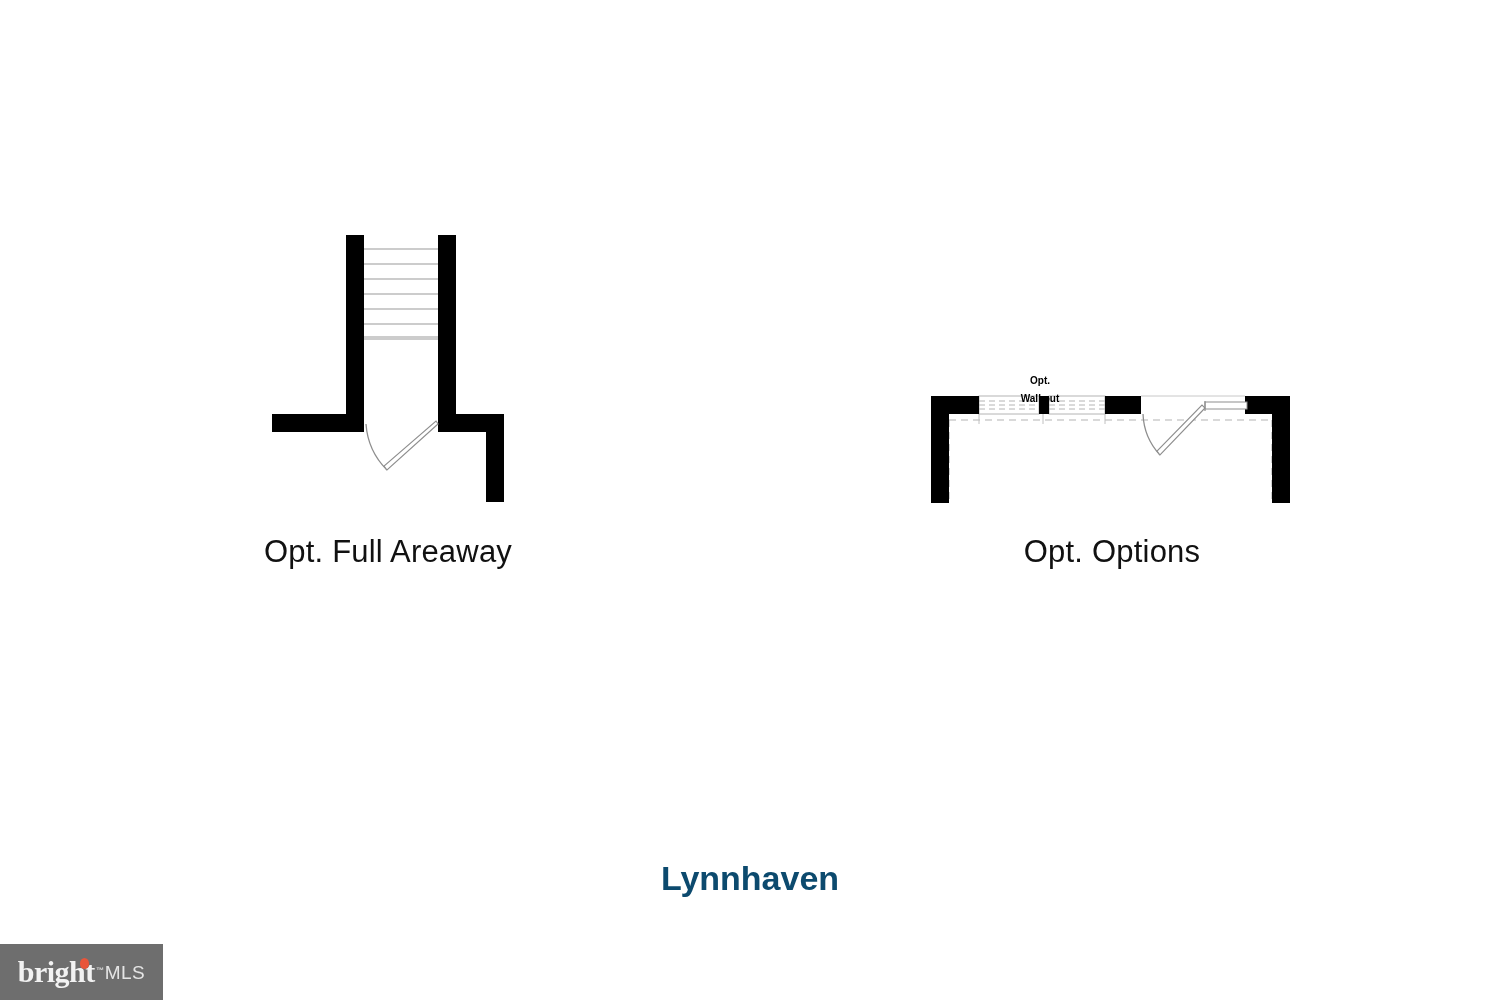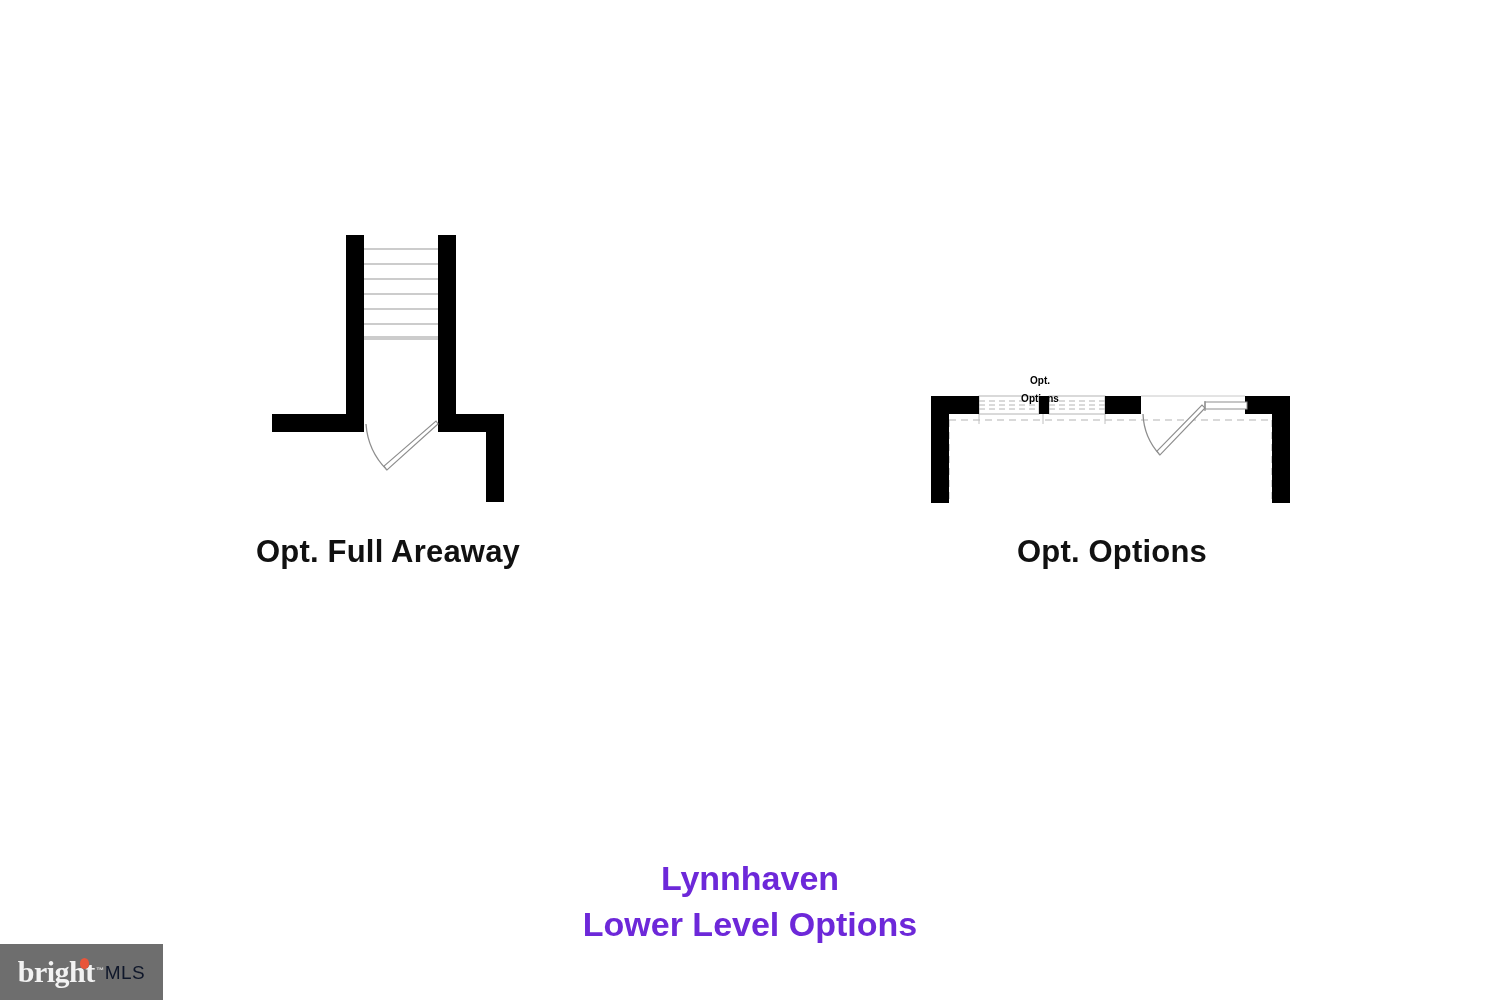--- a/index.html
+++ b/index.html
@@ -31,21 +31,21 @@
     top: 0;
     width: 1500px;
     height: 1000px;
     display: block;
   }
 
   
   .caption {
     position: absolute;
     font-family: "Liberation Sans", sans-serif;
-    font-weight: 700;
+    font-weight: 400;
     font-size: 31px;
     letter-spacing: 0.2px;
     color: #111111;
     white-space: nowrap;
     text-align: center;
   }
   #caption-areaway {
     left: 232px;
     top: 534px;
     width: 312px;
@@ -59,21 +59,21 @@
   #plan-title {
     position: absolute;
     left: 0;
     top: 855px;
     width: 1500px;
     text-align: center;
     font-family: "Liberation Sans", sans-serif;
     font-weight: 700;
     font-size: 34px;
     line-height: 46px;
-    color: #6d28d9;
+    color: #0c4a6e;
   }
   #plan-title .title-line { display: block; }
 
   .window-note {
     position: absolute;
     left: 1005px;
     top: 368px;
     width: 70px;
     text-align: center;
     font-family: "Liberation Sans", sans-serif;
@@ -121,21 +121,21 @@
     top: -1px;
     font-family: "Liberation Sans", sans-serif;
     font-size: 8px;
     color: #dcdcdc;
   }
   #mls-watermark .wm-mls {
     font-family: "Liberation Sans", sans-serif;
     font-weight: 400;
     font-size: 19px;
     line-height: 19px;
-    color: #0f172a;
+    color: #e5e5e5;
     letter-spacing: 0.5px;
     margin-left: 4px;
   }
 </style>
 </head>
 <body>
 
 <div id="plan-stage">
 
   <svg class="plan-svg" viewBox="0 0 1500 1000" xmlns="http://www.w3.org/2000/svg">
@@ -213,30 +213,29 @@
         <path d="M 1205 408 L 1160 455 L 1157 451 L 1202 405 Z" fill="#ffffff" stroke="#8e8e8e" stroke-width="1.1"></path>
 
         <rect x="1205" y="402" width="42" height="7" fill="#ffffff" stroke="#8e8e8e" stroke-width="1"></rect>
         <line x1="1205" y1="401" x2="1205" y2="411" stroke="#8e8e8e" stroke-width="1.2"></line>
       </g>
     </g>
   </svg>
 
   <div class="window-note">
     <span class="note-line">Opt.</span>
-    <span class="note-line">Options</span>
+    <span class="note-line">Walkout</span>
   </div>
 
   <div class="caption" id="caption-areaway">Opt. Full Areaway</div>
 
   <div class="caption" id="caption-walkout">Opt. Options</div>
 
   <div id="plan-title">
     <span class="title-line">Lynnhaven</span>
-    <span class="title-line">Lower Level Options</span>
   </div>
 
   <div id="mls-watermark">
     <span class="wm-bright">
       <span>bright</span>
       <span class="wm-dot"></span>
       <span class="wm-tm">™</span>
     </span>
     <span class="wm-mls">MLS</span>
   </div>

